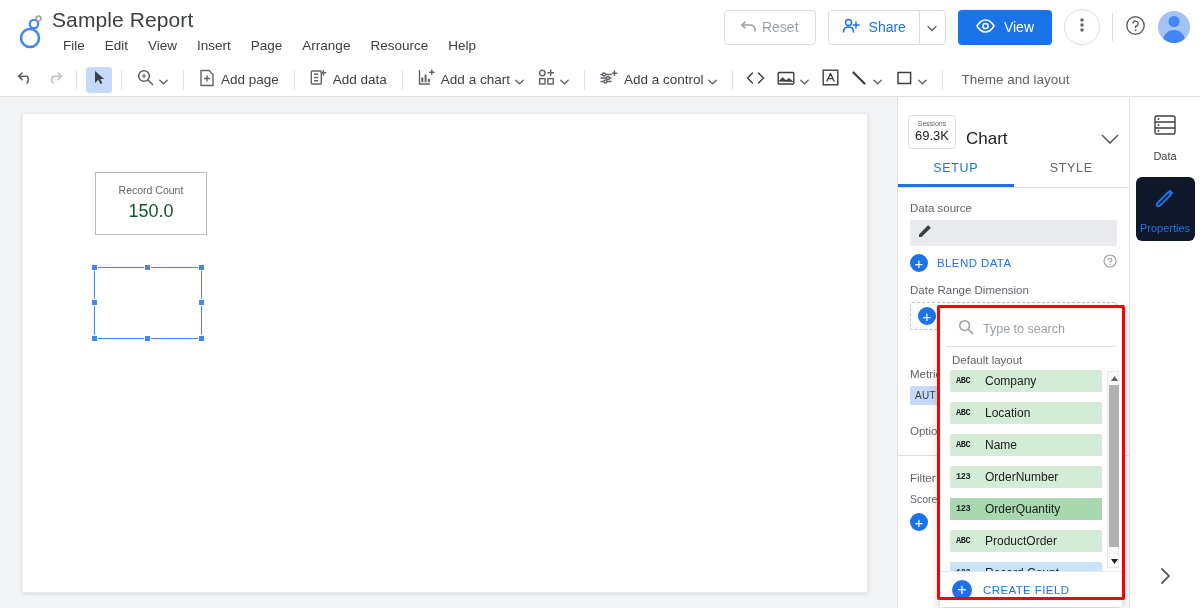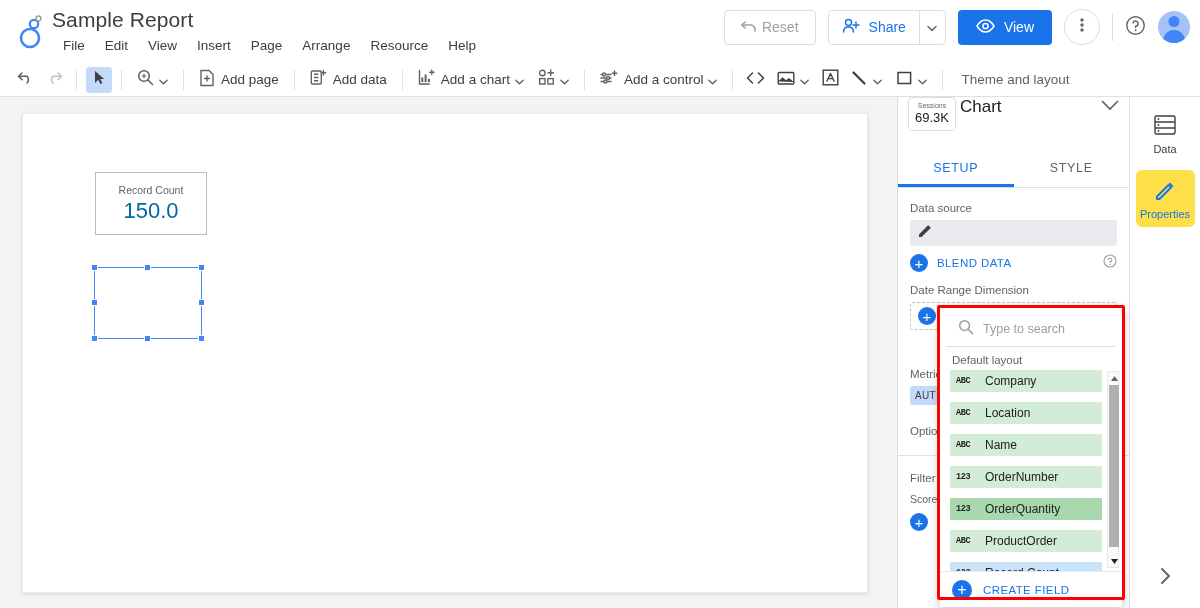--- a/index.html
+++ b/index.html
@@ -105,41 +105,41 @@
     position: absolute; left: 22px; top: 16px; width: 846px; height: 480px;
     background: #fff; border: 1px solid #e8eaed;
     box-shadow: 0 1px 3px rgba(60,64,67,.15);
   }
   .scorecard {
     position: absolute; left: 72px; top: 58px; width: 112px; height: 63px;
     background: #fff; border: 1px solid #b4bbc4;
     display: flex; flex-direction: column; align-items: center; justify-content: center;
   }
   .sc-label { font-size: 10.5px; color: #5f6368; line-height: 14px; }
-  .sc-value { font-size: 22px; color: #0369a1; line-height: 28px; font-weight: 400; }
+  .sc-value { font-size: 18px; color: #14532d; line-height: 28px; font-weight: 400; }
   .sel-frame {
     position: absolute; left: 94px; top: 170px; width: 108px; height: 72px;
     border: 1px solid #4285f4; pointer-events: none;
   }
   .handle {
     position: absolute; width: 7px; height: 7px; background: #4285f4;
     border: 1px solid #fff;
   }
   .h-nw { left: -4px; top: -4px; } .h-n { left: 50%; margin-left: -4px; top: -4px; }
   .h-ne { right: -4px; top: -4px; } .h-w { left: -4px; top: 50%; margin-top: -4px; }
   .h-e { right: -4px; top: 50%; margin-top: -4px; } .h-sw { left: -4px; bottom: -4px; }
   .h-s { left: 50%; margin-left: -4px; bottom: -4px; } .h-se { right: -4px; bottom: -4px; }
 
   
   .props-panel {
     position: absolute; top: 97px; left: 897px; width: 232px; height: 511px;
     background: #fff; border-left: 1px solid #e0e0e0; overflow: hidden;
   }
   .pp-head {
-    display: flex; align-items: flex-start; height: 52px; padding: 0 10px; gap: 4px;
+    display: flex; align-items: flex-end; height: 52px; padding: 0 10px; gap: 10px;
   }
   .chip-preview {
     border: 1px solid #dadce0; border-radius: 4px; padding: 3px 6px 4px 6px;
     min-width: 44px; text-align: center;
   }
   .chip-t { font-size: 7px; color: #5f6368; line-height: 9px; }
   .chip-v { font-size: 13px; color: #202124; line-height: 16px; }
   .pp-title { font-size: 17px; color: #202124; flex: 1; }
   .pp-chevron { color: #5f6368; display: flex; }
   .pp-tabs { display: flex; border-bottom: 1px solid #e0e0e0; height: 39px; }
@@ -243,23 +243,23 @@
   }
   .create-txt { font-size: 11.5px; color: #1a73e8; font-weight: 500; letter-spacing: .4px; }
 
   
   .rail {
     position: absolute; top: 97px; left: 1129px; width: 71px; height: 511px;
     background: #fff; border-left: 1px solid #e0e0e0;
   }
   .rail-item {
     width: 59px; margin: 8px auto 0 auto; padding: 9px 0 7px 0; border-radius: 6px;
-    display: flex; flex-direction: column; align-items: center; gap: 3px;
-  }
-  .rail-item.sel { background: #fde047; }
+    display: flex; flex-direction: column; align-items: center; gap: 10px;
+  }
+  .rail-item.sel { background: #0f172a; }
   .rail-label { font-size: 11px; color: #3c4043; }
   .rail-item.sel .rail-label { color: #1a73e8; }
   .rail-collapse {
     position: absolute; bottom: 10px; left: 0; width: 71px; height: 40px;
     display: flex; align-items: center; justify-content: center; color: #5f6368;
   }
 </style>
 </head>
 <body>
 

